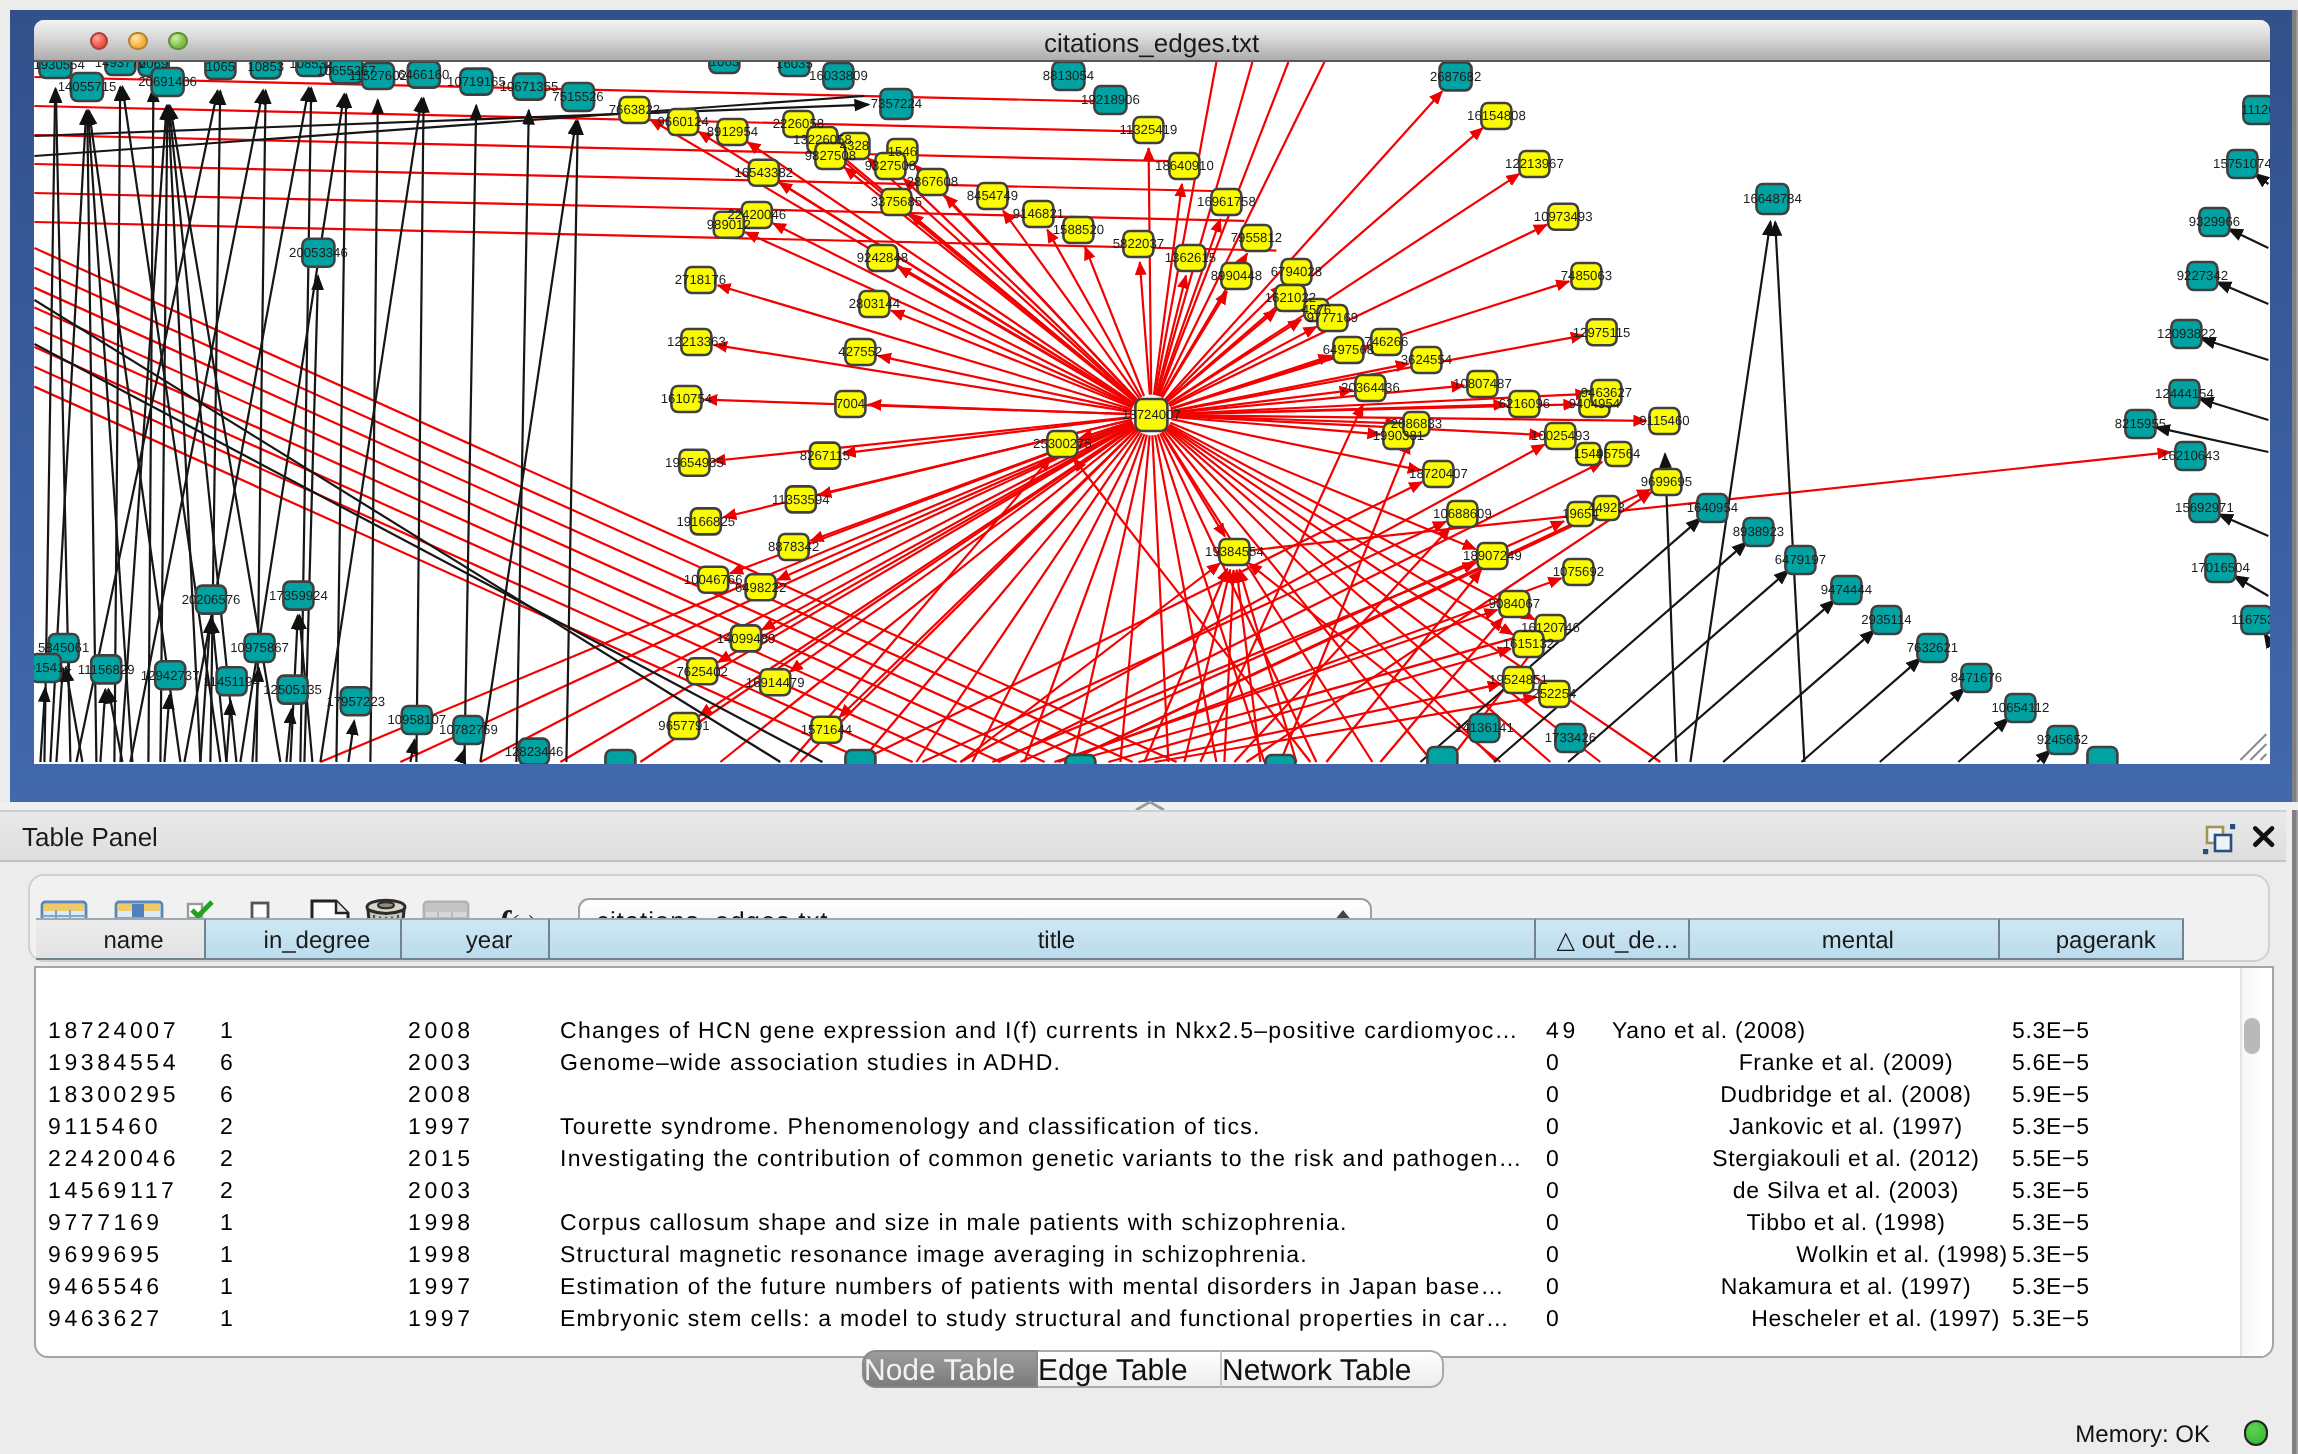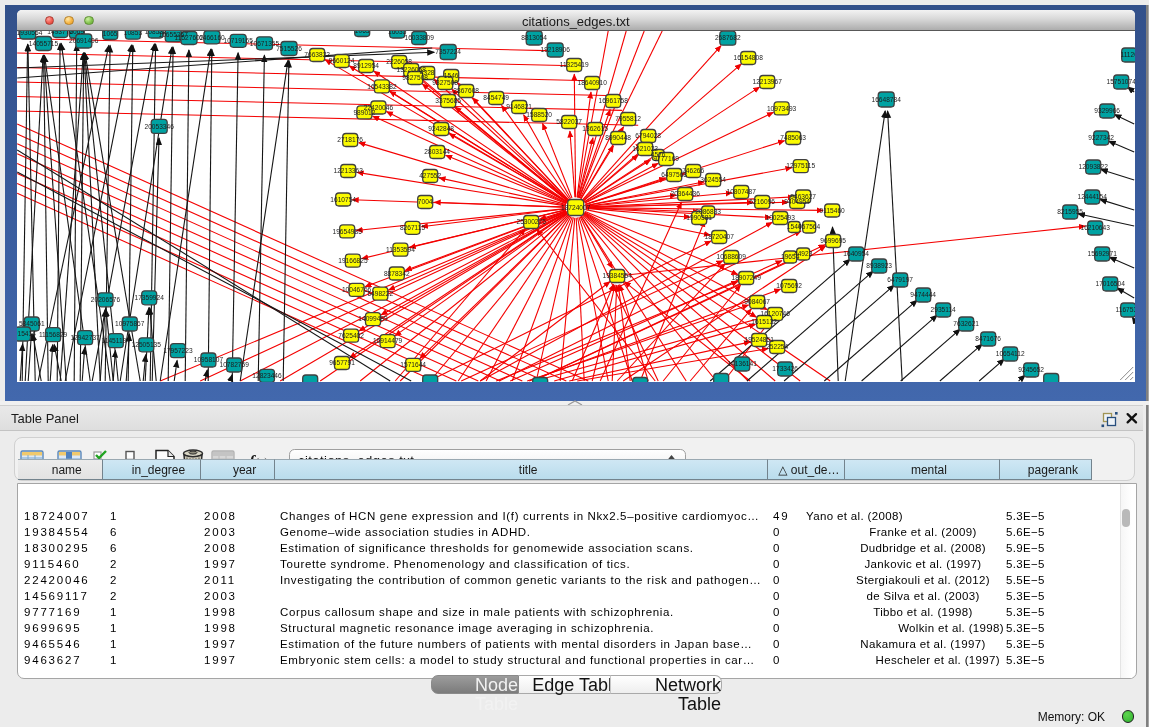--- a/index.html
+++ b/index.html
@@ -15,21 +15,21 @@
 #ptitle{left:11px;top:5px;font-size:13px;color:#1b1b1b}
 #toolbar{left:14px;top:437px;width:1121px;height:44px;background:#f1f1f1;border:1px solid #d0d0d0;border-radius:8px}
 #combo{left:289px;top:449px;width:396.5px;height:23px;background:linear-gradient(180deg,#fff,#ededed);border:1px solid #9f9f9f;border-radius:5.5px;font-size:13px;letter-spacing:0.45px;color:#111;line-height:21px;padding-left:8px}
 #tablebox{left:17px;top:482.5px;width:1119.5px;height:196.5px;background:#fff;border:1px solid #a5a5a5;border-radius:0 0 7px 7px}
 .hcell{position:absolute;top:459px;height:21.2px;box-sizing:border-box;padding-left:14px;background:linear-gradient(180deg,#cfe7f4,#b9dcec);border-right:1px solid #73838d;border-top:1px solid #9aa9b2;border-bottom:1px solid #73838d;font-size:12px;color:#1a1a1a;text-align:center;line-height:20px}
 .trow{position:absolute;left:0;width:1136px;height:16px;font-size:11.5px;letter-spacing:0.35px;color:#000}
 .trow span{position:absolute;top:0;line-height:15px}
 .trow .num{letter-spacing:1.8px}
 #sbtrack{left:1119.5px;top:484px;width:12px;height:194px;border-left:1px solid #e4e4e4;background:linear-gradient(90deg,#f6f6f6,#fff)}
 #sbthumb{left:1121.5px;top:508.5px;width:8px;height:18.5px;background:#b9b9b9;border-radius:4px}
-.seg{position:absolute;top:674.6px;height:19.8px;font-size:18px;line-height:19px;text-align:right}
+.seg{position:absolute;top:674.6px;height:19.8px;font-size:15px;line-height:19px;text-align:left}
 #seg1{left:431px;width:88px;background:linear-gradient(180deg,#9c9c9c,#7b7b7b);color:#f2f2f2;border:1px solid #8a8a8a;border-radius:7px 0 0 7px}
 #seg2{left:519px;width:104px;background:linear-gradient(180deg,#ffffff,#eeeeee);color:#111;border:1px solid #a9a9a9;border-left:none}
 #seg3{left:610px;width:112px;background:linear-gradient(180deg,#ffffff,#eeeeee);color:#111;border:1px solid #a9a9a9;border-left:1px solid #c6c6c6;border-radius:0 7px 7px 0}
 #mem{right:44px;top:709.5px;font-size:12px;color:#111}
 #memdot{left:1121.5px;top:710px;width:12.5px;height:12.5px;border-radius:50%;background:radial-gradient(circle at 38% 32%,#5fd44f,#2eb22e);border:1.4px solid #222}
 #pfloat{left:1101px;top:411px;width:17px;height:17px}
 #pclose{left:1124.5px;top:411px;width:14px;height:14px}
 </style></head>
 <body>
 <div id="frame" class="abs"></div>
@@ -660,38 +660,37 @@
     <span class="num" style="left:204px">2003</span>
     <span style="left:280px;width:486px;overflow:hidden;white-space:nowrap;letter-spacing:0.64px">Genome–wide association studies in ADHD.</span>
     <span class="num" style="left:773px">0</span>
     <span style="left:846px;width:154px;text-align:center">Franke et al. (2009)</span>
     <span style="left:1006px">5.6E−5</span>
   </div>
 <div class="trow" style="top:540.9px">
     <span class="num" style="left:24px">18300295</span>
     <span class="num" style="left:110px">6</span>
     <span class="num" style="left:204px">2008</span>
-    <span style="left:280px;width:486px;overflow:hidden;white-space:nowrap;letter-spacing:0.64px">Estimation of significance thresholds for genomewide association scans.</span>
     <span class="num" style="left:773px">0</span>
     <span style="left:846px;width:154px;text-align:center">Dudbridge et al. (2008)</span>
     <span style="left:1006px">5.9E−5</span>
   </div>
 <div class="trow" style="top:556.9px">
     <span class="num" style="left:24px">9115460</span>
     <span class="num" style="left:110px">2</span>
     <span class="num" style="left:204px">1997</span>
     <span style="left:280px;width:486px;overflow:hidden;white-space:nowrap;letter-spacing:0.64px">Tourette syndrome. Phenomenology and classification of tics.</span>
     <span class="num" style="left:773px">0</span>
     <span style="left:846px;width:154px;text-align:center">Jankovic et al. (1997)</span>
     <span style="left:1006px">5.3E−5</span>
   </div>
 <div class="trow" style="top:573.0px">
     <span class="num" style="left:24px">22420046</span>
     <span class="num" style="left:110px">2</span>
-    <span class="num" style="left:204px">2011</span>
+    <span class="num" style="left:204px">2015</span>
     <span style="left:280px;width:486px;overflow:hidden;white-space:nowrap;letter-spacing:0.64px">Investigating the contribution of common genetic variants to the risk and pathogen…</span>
     <span class="num" style="left:773px">0</span>
     <span style="left:846px;width:154px;text-align:center">Stergiakouli et al. (2012)</span>
     <span style="left:1006px">5.5E−5</span>
   </div>
 <div class="trow" style="top:589.0px">
     <span class="num" style="left:24px">14569117</span>
     <span class="num" style="left:110px">2</span>
     <span class="num" style="left:204px">2003</span>
     <span class="num" style="left:773px">0</span>

